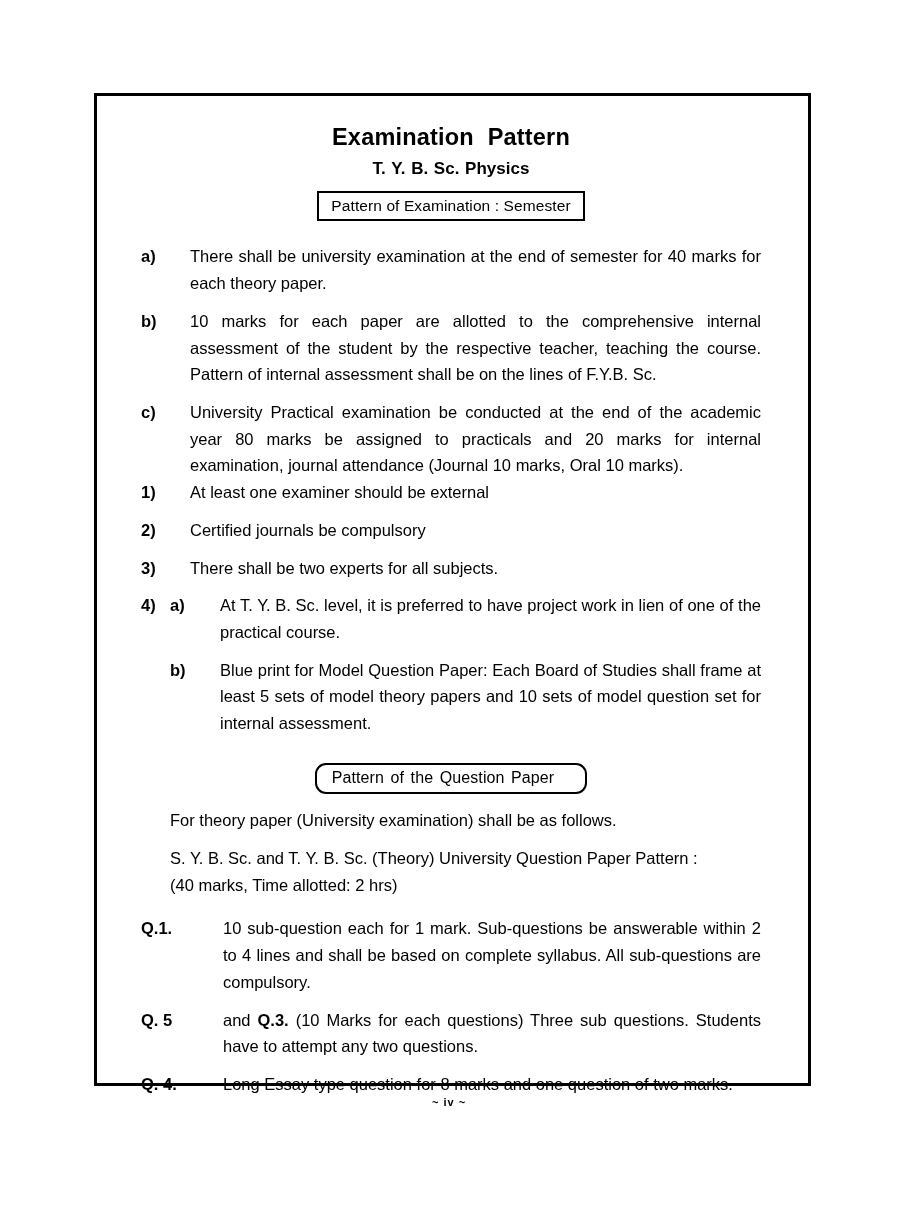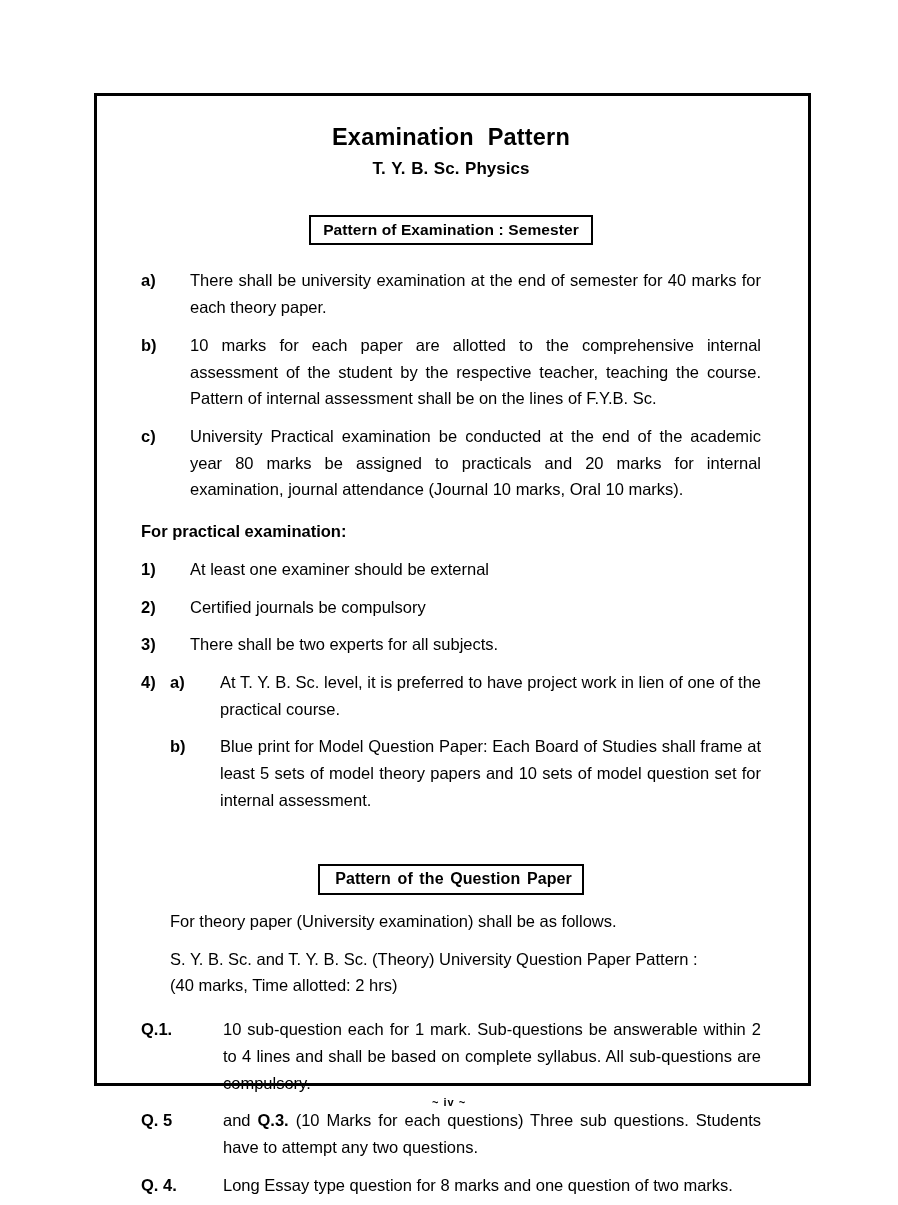--- a/index.html
+++ b/index.html
@@ -57,29 +57,29 @@
 
   .boxed-wrap {
     text-align: center;
     margin-top: 11px;
   }
   .boxed-heading {
     display: inline-block;
     border: 2.5px solid #000000;
     padding: 4px 12px 5px 12px;
     font-size: 15.5px;
-    font-weight: bold;
+    font-weight: normal;
     line-height: 1.15;
     letter-spacing: 0.1px;
-    margin-top: 24px;
   }
   .boxed-heading.q-box {
-    padding: 4px 10px 5px 15px;
+    padding: 4px 31px 5px 15px;
     font-size: 16px;
     word-spacing: 2px;
+    border-radius: 11px;
   }
 
   .body-block {
     margin-top: 22px;
   }
 
   
   .row {
     display: flex;
     align-items: flex-start;
@@ -179,21 +179,20 @@
         <div class="text">10 marks for each paper are allotted to the comprehensive internal assessment of the student by the respective teacher, teaching the course. Pattern of internal assessment shall be on the lines of F.Y.B. Sc.</div>
       </div>
 
       <div class="row">
         <div class="marker w-alpha">c)</div>
         <div class="text">University Practical examination be conducted at the end of the academic year 80 marks be assigned to practicals and 20 marks for internal examination, journal attendance (Journal 10 marks, Oral 10 marks).</div>
       </div>
 
     </div>
 
-    <div class="section-head">For practical examination:</div>
 
     <div>
 
       <div class="row">
         <div class="marker w-num">1)</div>
         <div class="text nojust">At least one examiner should be external</div>
       </div>
 
       <div class="row">
         <div class="marker w-num">2)</div>

